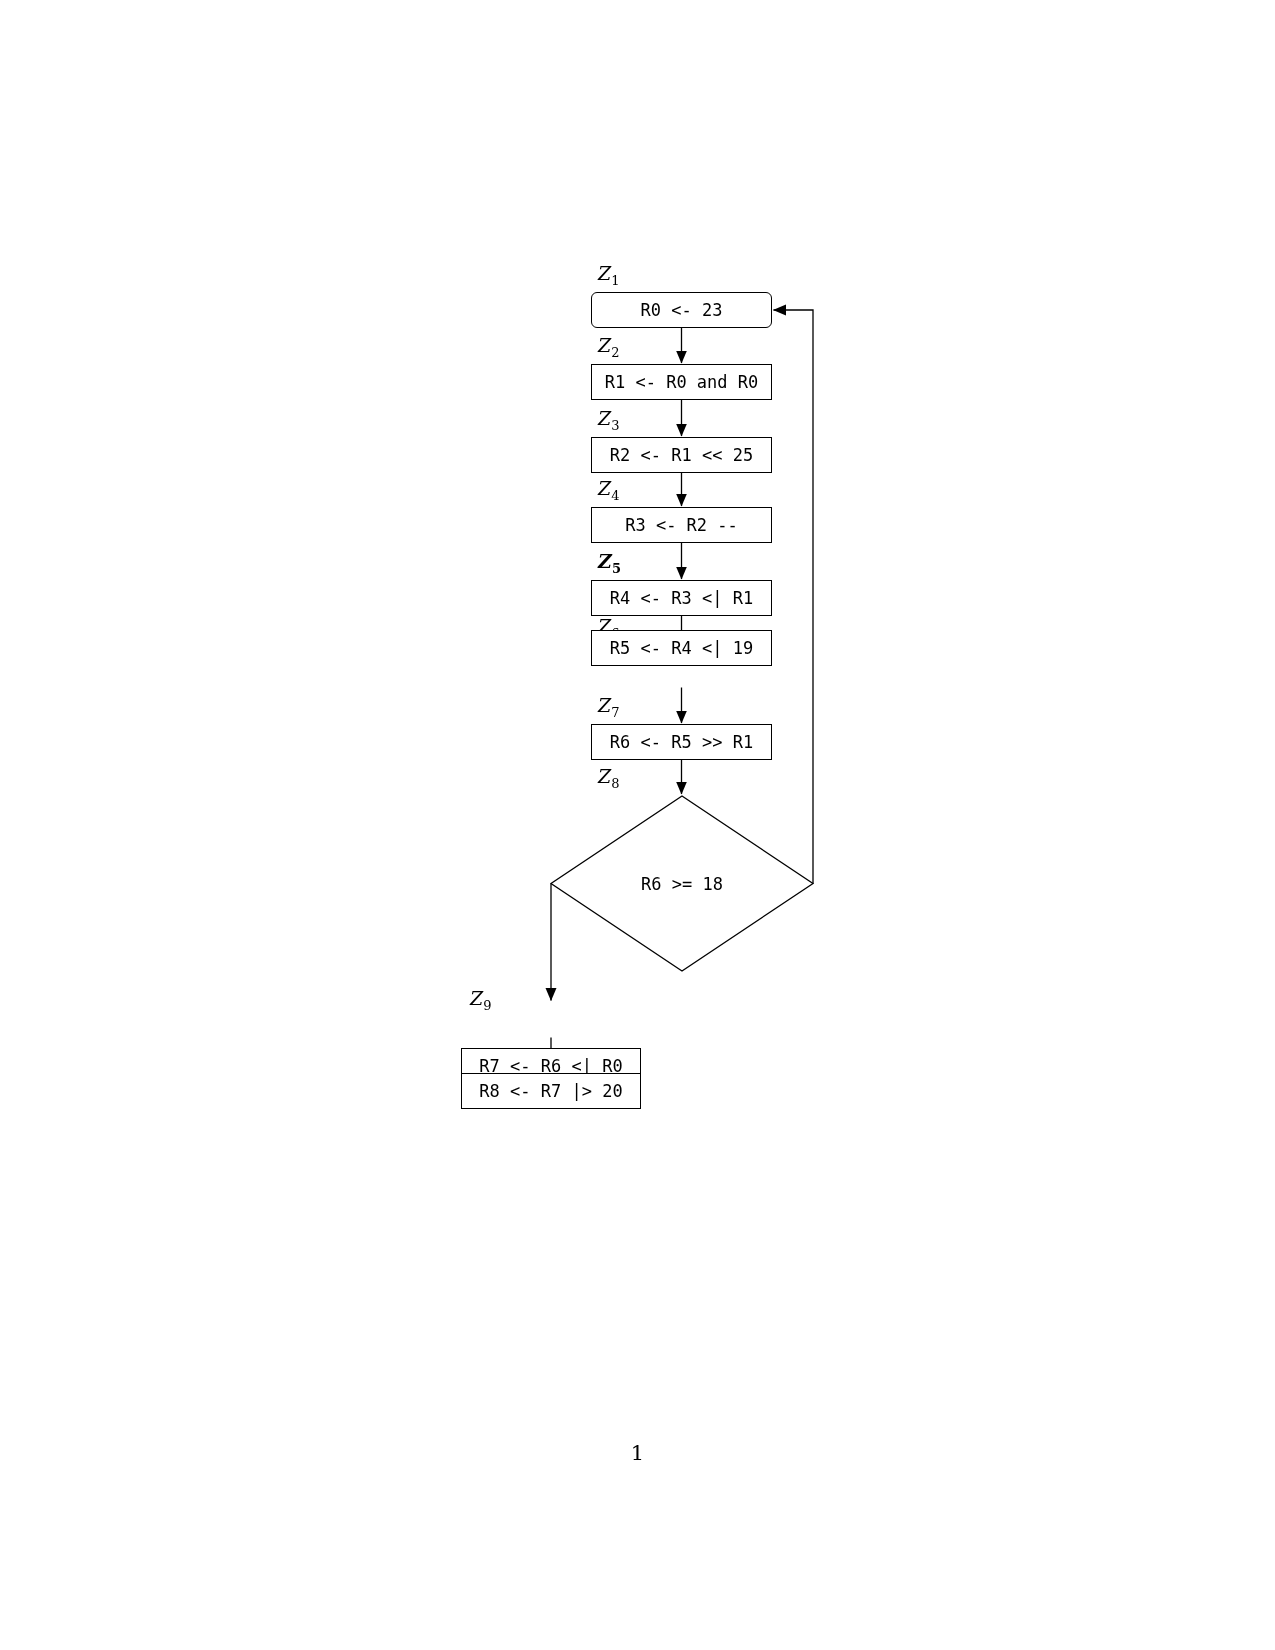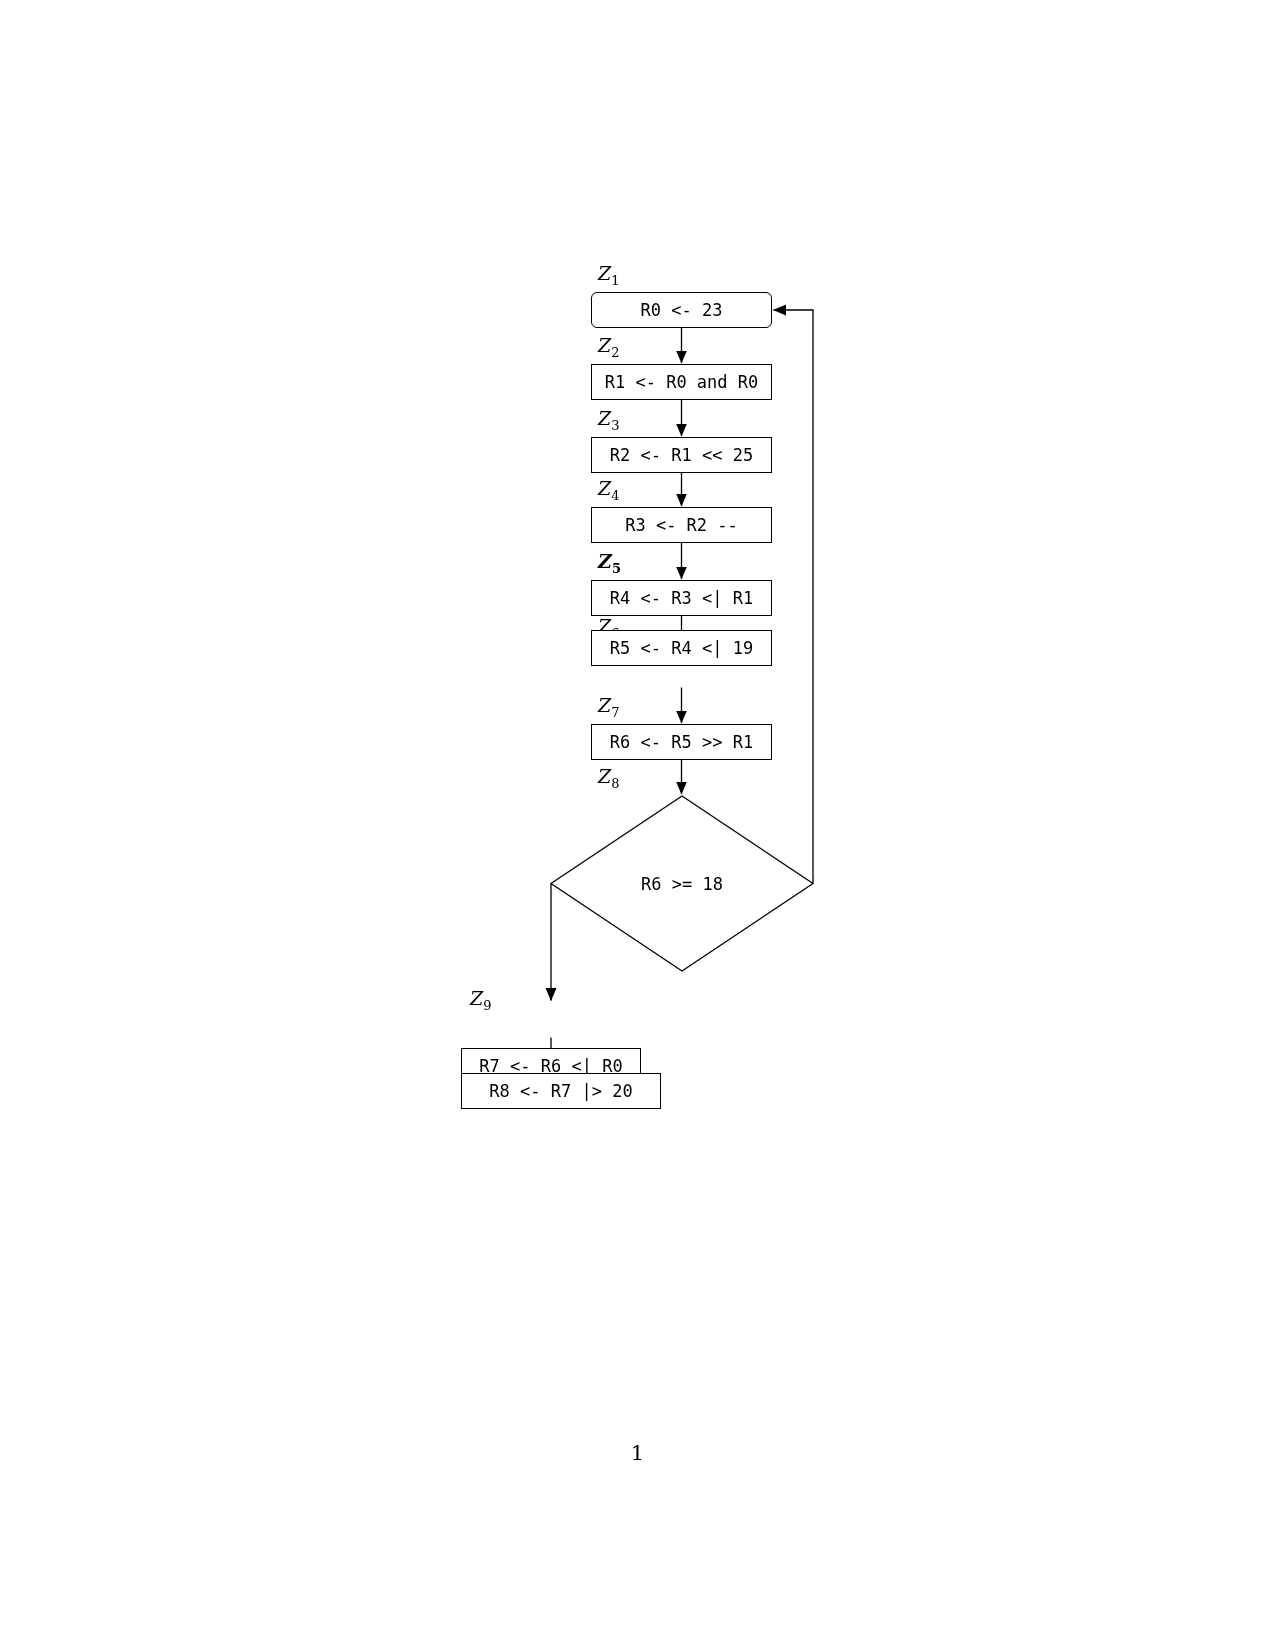--- a/index.html
+++ b/index.html
@@ -124,21 +124,21 @@
     </div>
   <div class="rnode" style="left:591px; top:630px;">
       <span class="code">R5 &lt;- R4 &lt;| 19</span>
     </div>
   <div class="rnode" style="left:591px; top:724px;">
       <span class="code">R6 &lt;- R5 &gt;&gt; R1</span>
     </div>
   <div class="rnode" style="left:461px; top:1002px; width:180px;margin-top:46px;">
       <span class="code">R7 &lt;- R6 &lt;| R0</span>
     </div>
-  <div class="rnode" style="left:461px; top:1073px; width:200px;">
+  <div class="rnode" style="left:461px; top:1073px; width:180px;">
       <span class="code">R8 &lt;- R7 |&gt; 20</span>
     </div>
 
   <div class="diamond-text">
     <span class="code">R6 &gt;= 18</span>
   </div>
 
   <div class="pagenum">1</div>
 
 </div>

